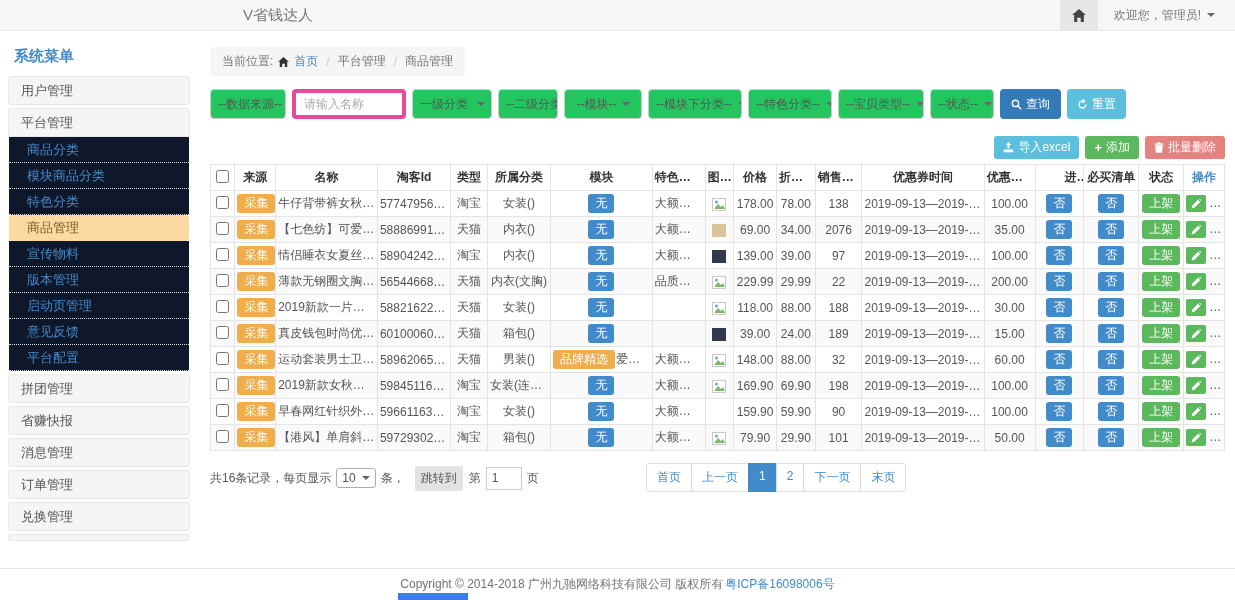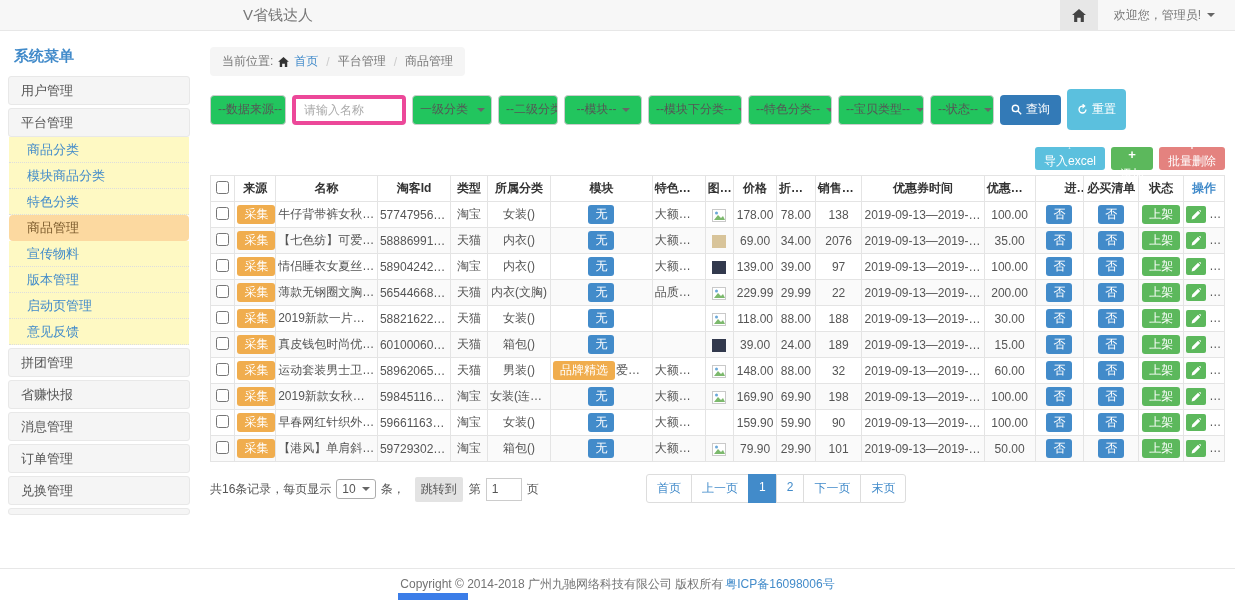--- a/index.html
+++ b/index.html
@@ -20,21 +20,21 @@
     border-right:4px solid transparent; border-top:4px solid #666; margin-left:6px; }
 
   
   .layout { display:flex; padding-top:16px; }
   .sidebar { width:182px; margin-left:8px; flex-shrink:0; }
   .side-heading { color:#428bca; font-size:15px; font-weight:bold; margin:0 0 10px 6px; }
   .mi { cursor:pointer; }
   .mi.group { height:29px; line-height:27px; background:#f5f5f5; border:1px solid #e8e8e8;
     border-radius:3px; margin-top:3px; padding-left:12px; font-size:13px; color:#555; }
   .mi.sub { height:26px; line-height:25px; border-bottom:1px dotted #ddd; padding-left:18px;
-    font-size:13px; color:#428bca; background:#fef9c3; margin:0 1px; }
+    font-size:13px; color:#428bca; background:#0f172a; margin:0 1px; }
   .mi.sub.active { background:#fcd9a0; border-radius:4px; color:#7b5b2c;
     border-bottom-color:transparent; }
   .mi.clipped { height:7px; overflow:hidden; }
 
   .main { flex:1; margin:0 10px 0 20px; min-width:0; }
 
   
   .crumb { display:inline-flex; align-items:center; gap:5px; background:#f5f5f5;
     border-radius:4px; padding:6px 12px; font-size:12px; color:#777; }
   .crumb a { color:#428bca; text-decoration:none; cursor:pointer; }
@@ -45,25 +45,25 @@
   .f-select { height:30px; border:1px solid #ccc; border-radius:4px; background:#22c55e;
     display:flex; align-items:center; justify-content:space-between;
     padding:0 6px 0 7px; font-size:12px; color:#555; cursor:pointer; flex-shrink:0;
     overflow:hidden; white-space:nowrap; }
   .f-input { height:30px; border:4px solid #ec4899; border-radius:4px; padding:0 8px;
     font-size:12px; color:#555; flex-shrink:0; }
   .f-input::placeholder { color:#aaa; }
   .btn { border:none; border-radius:4px; color:#fff; cursor:pointer;
     display:inline-flex; align-items:center; gap:4px; font-size:12px; }
   .btn-search { height:30px; padding:0 11px; background:#337ab7; }
-  .btn-reset  { height:41px; padding:0 10px; background:#5bc0de; }
+  .btn-reset  { height:30px; padding:0 10px; background:#5bc0de; }
 
   
   .actions { margin-top:17px; display:flex; justify-content:flex-end; gap:6px; }
-  .btn-sm { height:23px; padding:0 9px; border-radius:3px;flex-direction:column; }
+  .btn-sm { height:23px; padding:0 9px; border-radius:3px; }
   .btn-import { background:#5bc0de; }
   .btn-add { background:#5cb85c; }
   .btn-batch { background:#e4827f; }
   .plus { font-weight:bold; font-size:13px; }
 
   
   table { margin-top:5px; width:100%; border-collapse:collapse; table-layout:fixed;
     font-size:12px; color:#555; }
   th,td { border:1px solid #e4e4e4; text-align:center; padding:3px 2px; height:26px;
     overflow:hidden; white-space:nowrap; text-overflow:ellipsis; }
@@ -130,20 +130,21 @@
         <div class="mi group">用户管理</div>
         <div class="mi group">平台管理</div>
         <div class="mi sub">商品分类</div>
         <div class="mi sub">模块商品分类</div>
         <div class="mi sub">特色分类</div>
         <div class="mi sub active">商品管理</div>
         <div class="mi sub">宣传物料</div>
         <div class="mi sub">版本管理</div>
         <div class="mi sub">启动页管理</div>
         <div class="mi sub">意见反馈</div>
+        <div class="mi sub">平台配置</div>
         <div class="mi group">拼团管理</div>
         <div class="mi group">省赚快报</div>
         <div class="mi group">消息管理</div>
         <div class="mi group">订单管理</div>
         <div class="mi group">兑换管理</div>
         <div class="mi group clipped">提现管理</div>
       </div>
   </aside>
 
   <main class="main">

